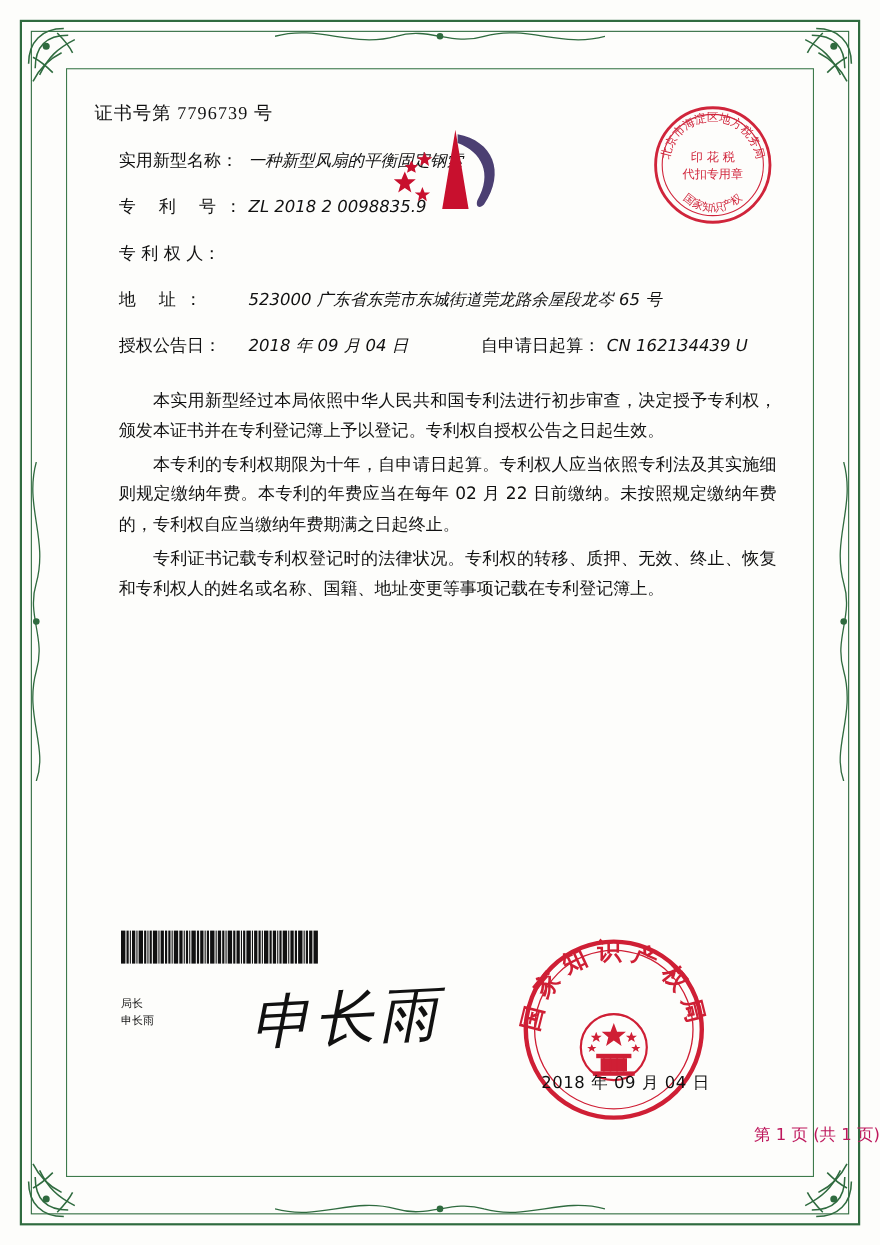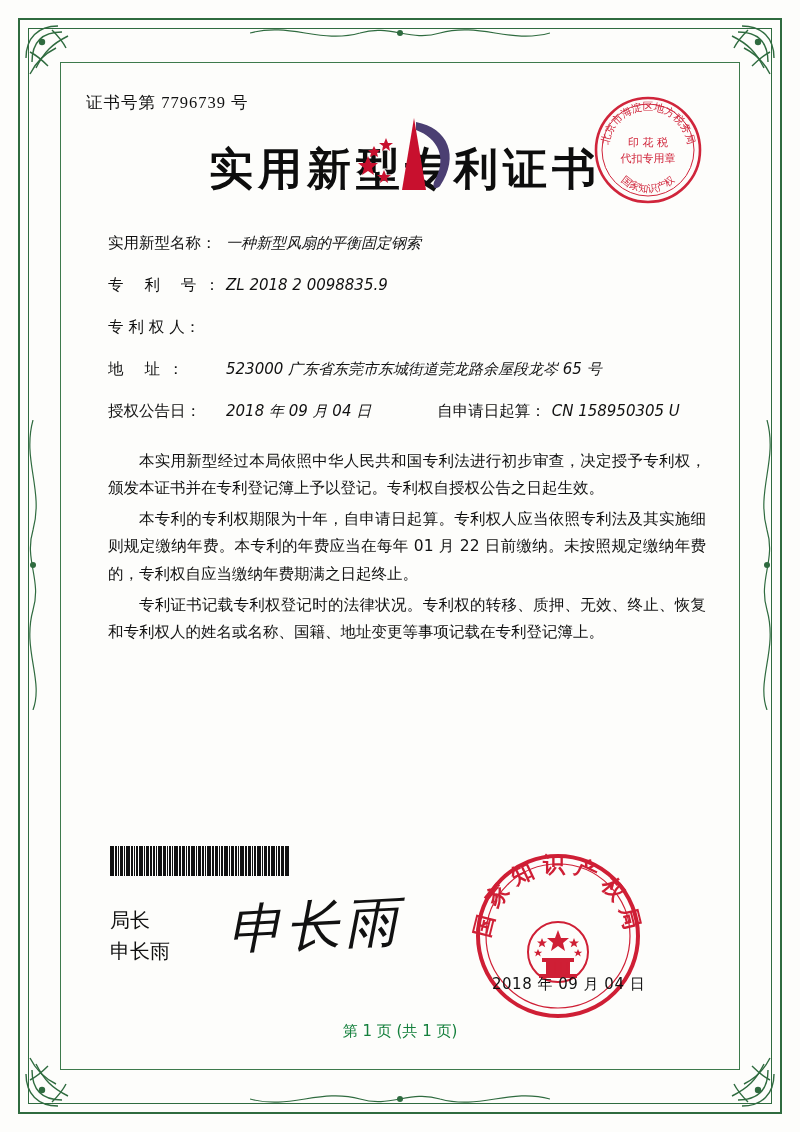--- a/index.html
+++ b/index.html
@@ -193,21 +193,21 @@
     background: #111;
     margin-right: 1px;
   }
 
   
   .sign-block {
     position: absolute;
     left: 110px;
     top: 905px;
     font-family: "DejaVu Sans", sans-serif;
-    font-size: 20px;
+    font-size: 10px;
     line-height: 1.55;
     color: #111;
   }
   .signature {
     position: absolute;
     left: 228px;
     top: 890px;
     font-family: "Liberation Serif", serif;
     font-size: 54px;
     color: #111;
@@ -234,24 +234,24 @@
     font-size: 15px;
     color: #111;
     letter-spacing: 0.5px;
   }
 
   .page-foot {
     position: absolute;
     left: 0;
     right: 0;
     top: 1022px;
-    text-align: center;
+    text-align: right;
     font-family: "DejaVu Sans", sans-serif;
     font-size: 15px;
-    color: #15803d;
+    color: #be185d;
   }
 </style>
 </head>
 <body>
 
 <div class="page">
 
   <div class="border-outer"></div>
   <div class="border-inner"></div>
   <div class="border-thin"></div>
@@ -353,21 +353,20 @@
         </text>
         <path id="arcBot" d="M 20 62 A 38 38 0 0 0 96 62" fill="none"></path>
         <text font-family="DejaVu Sans, sans-serif" font-size="10" fill="#d0253b">
           <textPath href="#arcBot" startOffset="50%" text-anchor="middle">国家知识产权</textPath>
         </text>
         <text x="58" y="54" text-anchor="middle" font-family="DejaVu Sans, sans-serif" font-size="11" fill="#d0253b">印 花 税</text>
         <text x="58" y="70" text-anchor="middle" font-family="DejaVu Sans, sans-serif" font-size="11" fill="#d0253b">代扣专用章</text>
       </svg>
     </div>
 
-    <div class="title">实用新型专利证书</div>
 
     <div class="fields">
 
       <div class="field-row">
         <div class="field-label">实用新型名称：</div>
         <div class="field-value">一种新型风扇的平衡固定钢索</div>
       </div>
 
 
       <div class="field-row">
@@ -383,29 +382,29 @@
       <div class="field-row">
         <div class="field-label spaced">地 址：</div>
         <div class="field-value">523000 广东省东莞市东城街道莞龙路余屋段龙岑 65 号</div>
       </div>
 
       <div class="field-row dual">
         <div class="field-label">授权公告日：</div>
         <div class="field-value">2018 年 09 月 04 日</div>
         <div class="dual-right">
           <div class="field-label">自申请日起算：</div>
-          <div class="field-value">CN 158950305 U</div>
+          <div class="field-value">CN 162134439 U</div>
         </div>
       </div>
 
     </div>
 
     <div class="paragraphs">
       <p class="para">本实用新型经过本局依照中华人民共和国专利法进行初步审查，决定授予专利权，颁发本证书并在专利登记簿上予以登记。专利权自授权公告之日起生效。</p>
-      <p class="para">本专利的专利权期限为十年，自申请日起算。专利权人应当依照专利法及其实施细则规定缴纳年费。本专利的年费应当在每年 01 月 22 日前缴纳。未按照规定缴纳年费的，专利权自应当缴纳年费期满之日起终止。</p>
+      <p class="para">本专利的专利权期限为十年，自申请日起算。专利权人应当依照专利法及其实施细则规定缴纳年费。本专利的年费应当在每年 02 月 22 日前缴纳。未按照规定缴纳年费的，专利权自应当缴纳年费期满之日起终止。</p>
       <p class="para">专利证书记载专利权登记时的法律状况。专利权的转移、质押、无效、终止、恢复和专利权人的姓名或名称、国籍、地址变更等事项记载在专利登记簿上。</p>
     </div>
 
   </div>
 
   <div class="barcode">
     <span style="width:4px"></span>
       <span style="width:2px"></span>
       <span style="width:1px"></span>
     <span style="width:3px"></span>

